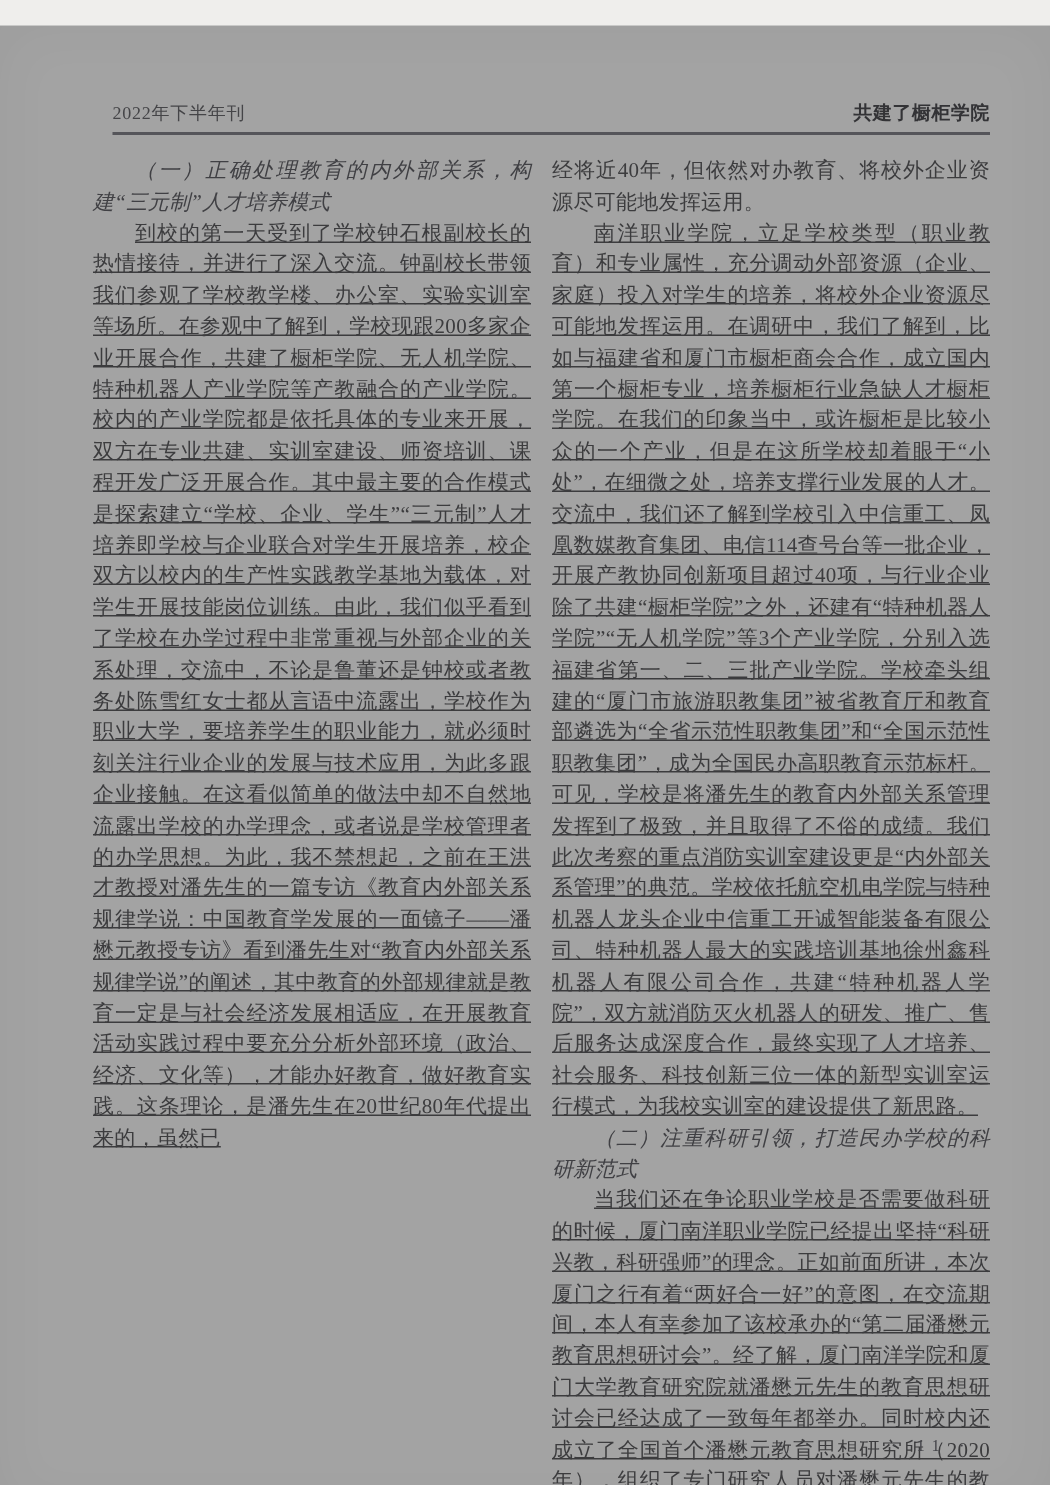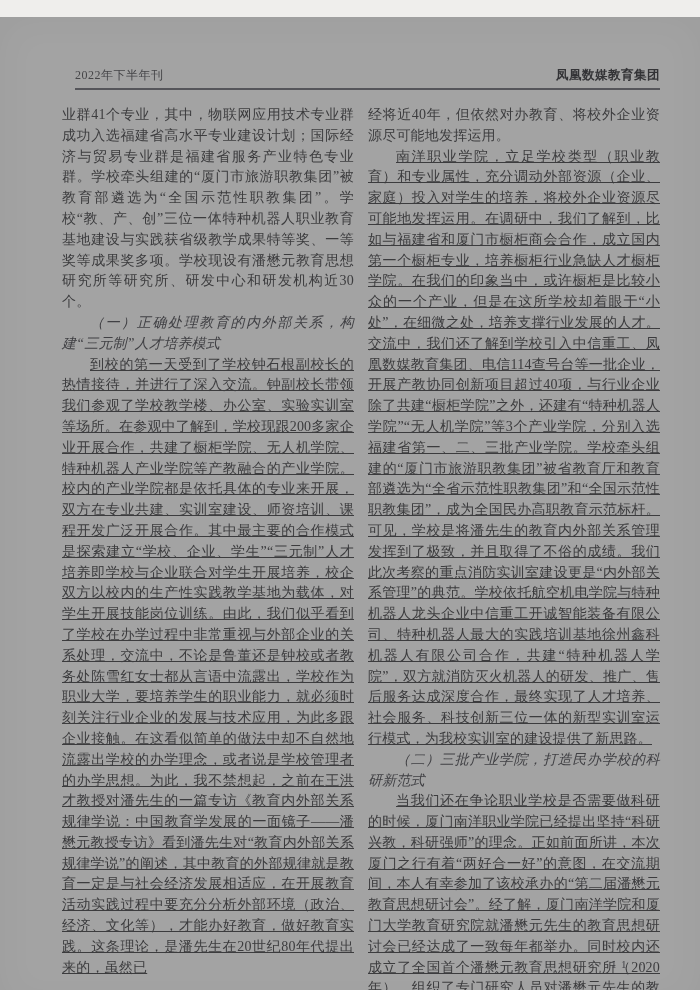--- a/index.html
+++ b/index.html
@@ -89,37 +89,36 @@
     color: #45454a;
   }
 </style>
 </head>
 <body>
 
 <div class="page">
 
   <div class="header">
     <span class="h-left">2022年下半年刊</span>
-    <span class="h-right">凤凰数媒教育集团</span>
+    <span class="h-right">共建了橱柜学院</span>
   </div>
 
   <div class="rule"></div>
 
   <div class="columns">
 
     <div class="col">
-      <p>业群41个专业，其中，物联网应用技术专业群成功入选福建省高水平专业建设计划；国际经济与贸易专业群是福建省服务产业特色专业群。学校牵头组建的“厦门市旅游职教集团”被教育部遴选为“全国示范性职教集团”。学校“教、产、创”三位一体特种机器人职业教育基地建设与实践获省级教学成果特等奖、一等奖等成果奖多项。学校现设有潘懋元教育思想研究所等研究所、研发中心和研发机构近30个。</p>
       <p class="subheading">（一）正确处理教育的内外部关系，构建“三元制”人才培养模式</p>
       <p class="indent">到校的第一天受到了学校钟石根副校长的热情接待，并进行了深入交流。钟副校长带领我们参观了学校教学楼、办公室、实验实训室等场所。在参观中了解到，学校现跟200多家企业开展合作，共建了橱柜学院、无人机学院、特种机器人产业学院等产教融合的产业学院。校内的产业学院都是依托具体的专业来开展，双方在专业共建、实训室建设、师资培训、课程开发广泛开展合作。其中最主要的合作模式是探索建立“学校、企业、学生”“三元制”人才培养即学校与企业联合对学生开展培养，校企双方以校内的生产性实践教学基地为载体，对学生开展技能岗位训练。由此，我们似乎看到了学校在办学过程中非常重视与外部企业的关系处理，交流中，不论是鲁董还是钟校或者教务处陈雪红女士都从言语中流露出，学校作为职业大学，要培养学生的职业能力，就必须时刻关注行业企业的发展与技术应用，为此多跟企业接触。在这看似简单的做法中却不自然地流露出学校的办学理念，或者说是学校管理者的办学思想。为此，我不禁想起，之前在王洪才教授对潘先生的一篇专访《教育内外部关系规律学说：中国教育学发展的一面镜子——潘懋元教授专访》看到潘先生对“教育内外部关系规律学说”的阐述，其中教育的外部规律就是教育一定是与社会经济发展相适应，在开展教育活动实践过程中要充分分析外部环境（政治、经济、文化等），才能办好教育，做好教育实践。这条理论，是潘先生在20世纪80年代提出来的，虽然已</p>
     </div>
 
     <div class="col">
       <p>经将近40年，但依然对办教育、将校外企业资源尽可能地发挥运用。</p>
       <p class="indent">南洋职业学院，立足学校类型（职业教育）和专业属性，充分调动外部资源（企业、家庭）投入对学生的培养，将校外企业资源尽可能地发挥运用。在调研中，我们了解到，比如与福建省和厦门市橱柜商会合作，成立国内第一个橱柜专业，培养橱柜行业急缺人才橱柜学院。在我们的印象当中，或许橱柜是比较小众的一个产业，但是在这所学校却着眼于“小处”，在细微之处，培养支撑行业发展的人才。交流中，我们还了解到学校引入中信重工、凤凰数媒教育集团、电信114查号台等一批企业，开展产教协同创新项目超过40项，与行业企业除了共建“橱柜学院”之外，还建有“特种机器人学院”“无人机学院”等3个产业学院，分别入选福建省第一、二、三批产业学院。学校牵头组建的“厦门市旅游职教集团”被省教育厅和教育部遴选为“全省示范性职教集团”和“全国示范性职教集团”，成为全国民办高职教育示范标杆。可见，学校是将潘先生的教育内外部关系管理发挥到了极致，并且取得了不俗的成绩。我们此次考察的重点消防实训室建设更是“内外部关系管理”的典范。学校依托航空机电学院与特种机器人龙头企业中信重工开诚智能装备有限公司、特种机器人最大的实践培训基地徐州鑫科机器人有限公司合作，共建“特种机器人学院”，双方就消防灭火机器人的研发、推广、售后服务达成深度合作，最终实现了人才培养、社会服务、科技创新三位一体的新型实训室运行模式，为我校实训室的建设提供了新思路。</p>
-      <p class="subheading">（二）三批产业学院，打造民办学校的科研新范式</p>
+      <p class="subheading">（二）注重科研引领，打造民办学校的科研新范式</p>
       <p class="indent">当我们还在争论职业学校是否需要做科研的时候，厦门南洋职业学院已经提出坚持“科研兴教，科研强师”的理念。正如前面所讲，本次厦门之行有着“两好合一好”的意图，在交流期间，本人有幸参加了该校承办的“第二届潘懋元教育思想研讨会”。经了解，厦门南洋学院和厦门大学教育研究院就潘懋元先生的教育思想研讨会已经达成了一致每年都举办。同时校内还成立了全国首个潘懋元教育思想研究所（2020年），组织了专门研究人员对潘懋元先生的教育思想进行研究，挖掘潘先生的高</p>
     </div>
 
   </div>
 
   <div class="footer">· 11 ·</div>
 
 </div>
 
 </body></html>

